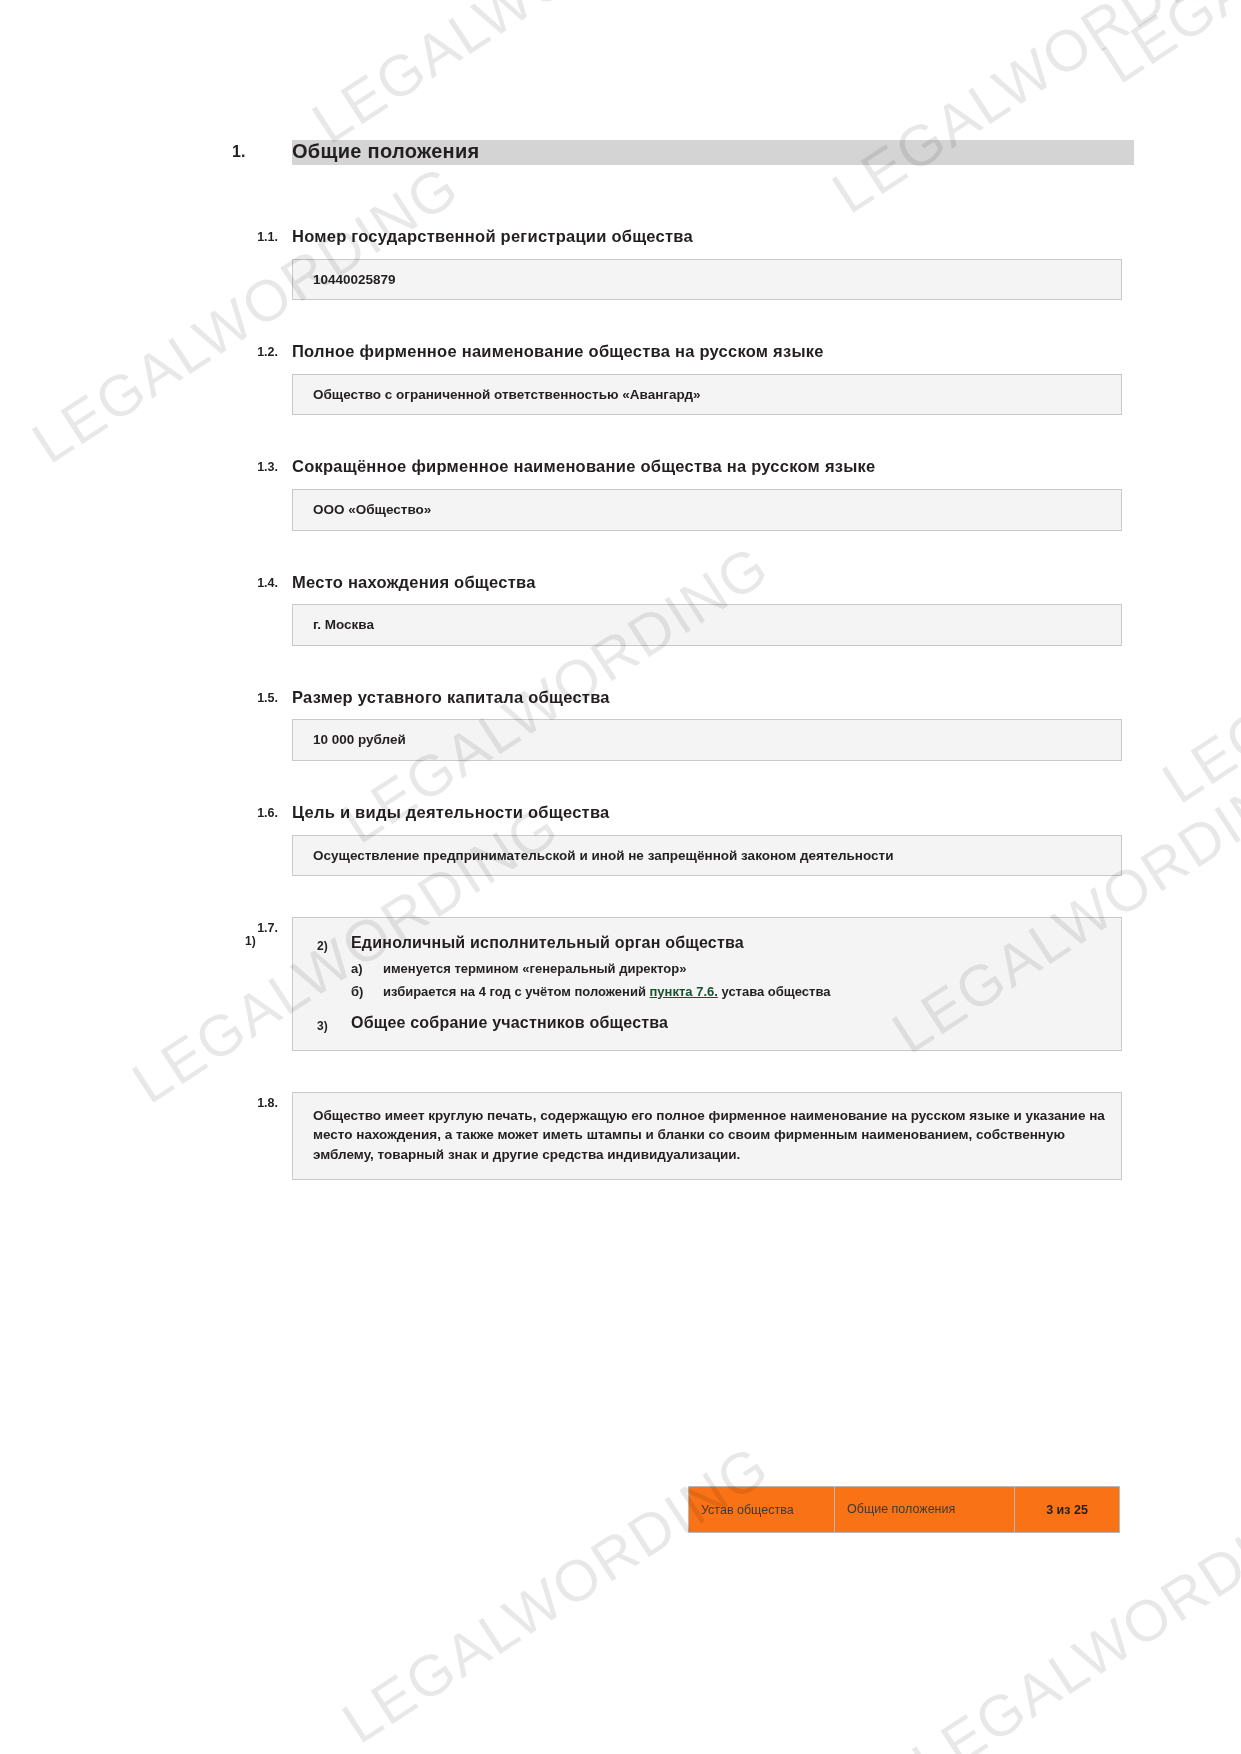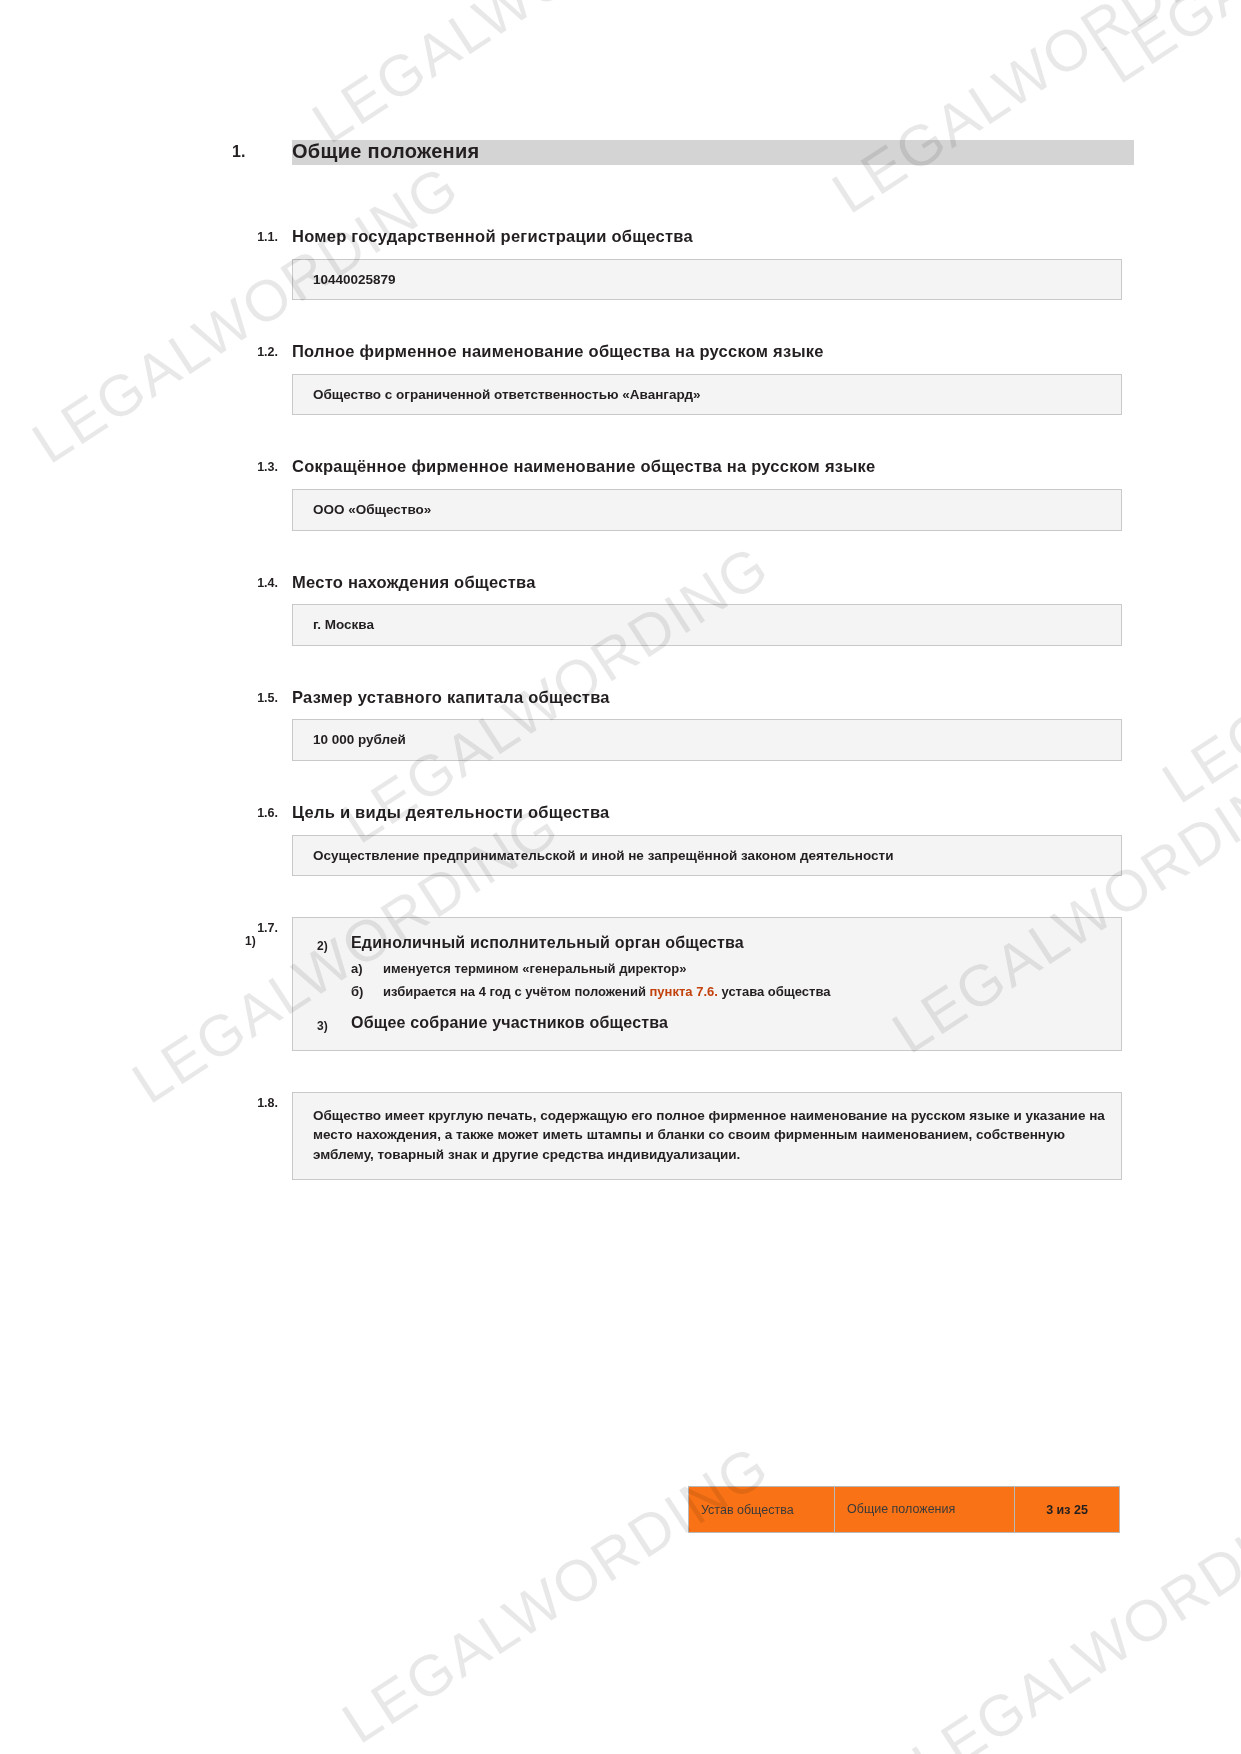--- a/index.html
+++ b/index.html
@@ -165,21 +165,22 @@
     color: #231f20;
   }
   .sub-item .smarker {
     position: absolute;
     left: 0;
     top: 0;
     font-size: 13px;
     font-weight: 700;
   }
   .ref-link {
-    color: #c2410c;
+    text-decoration: underline;
+    color: #14532d;
     text-align: right;
   }
   .organ-row.last { margin-bottom: 0; }
 
   
   .footer {
     position: absolute;
     left: 688px;
     top: 1486px;
     width: 432px;

